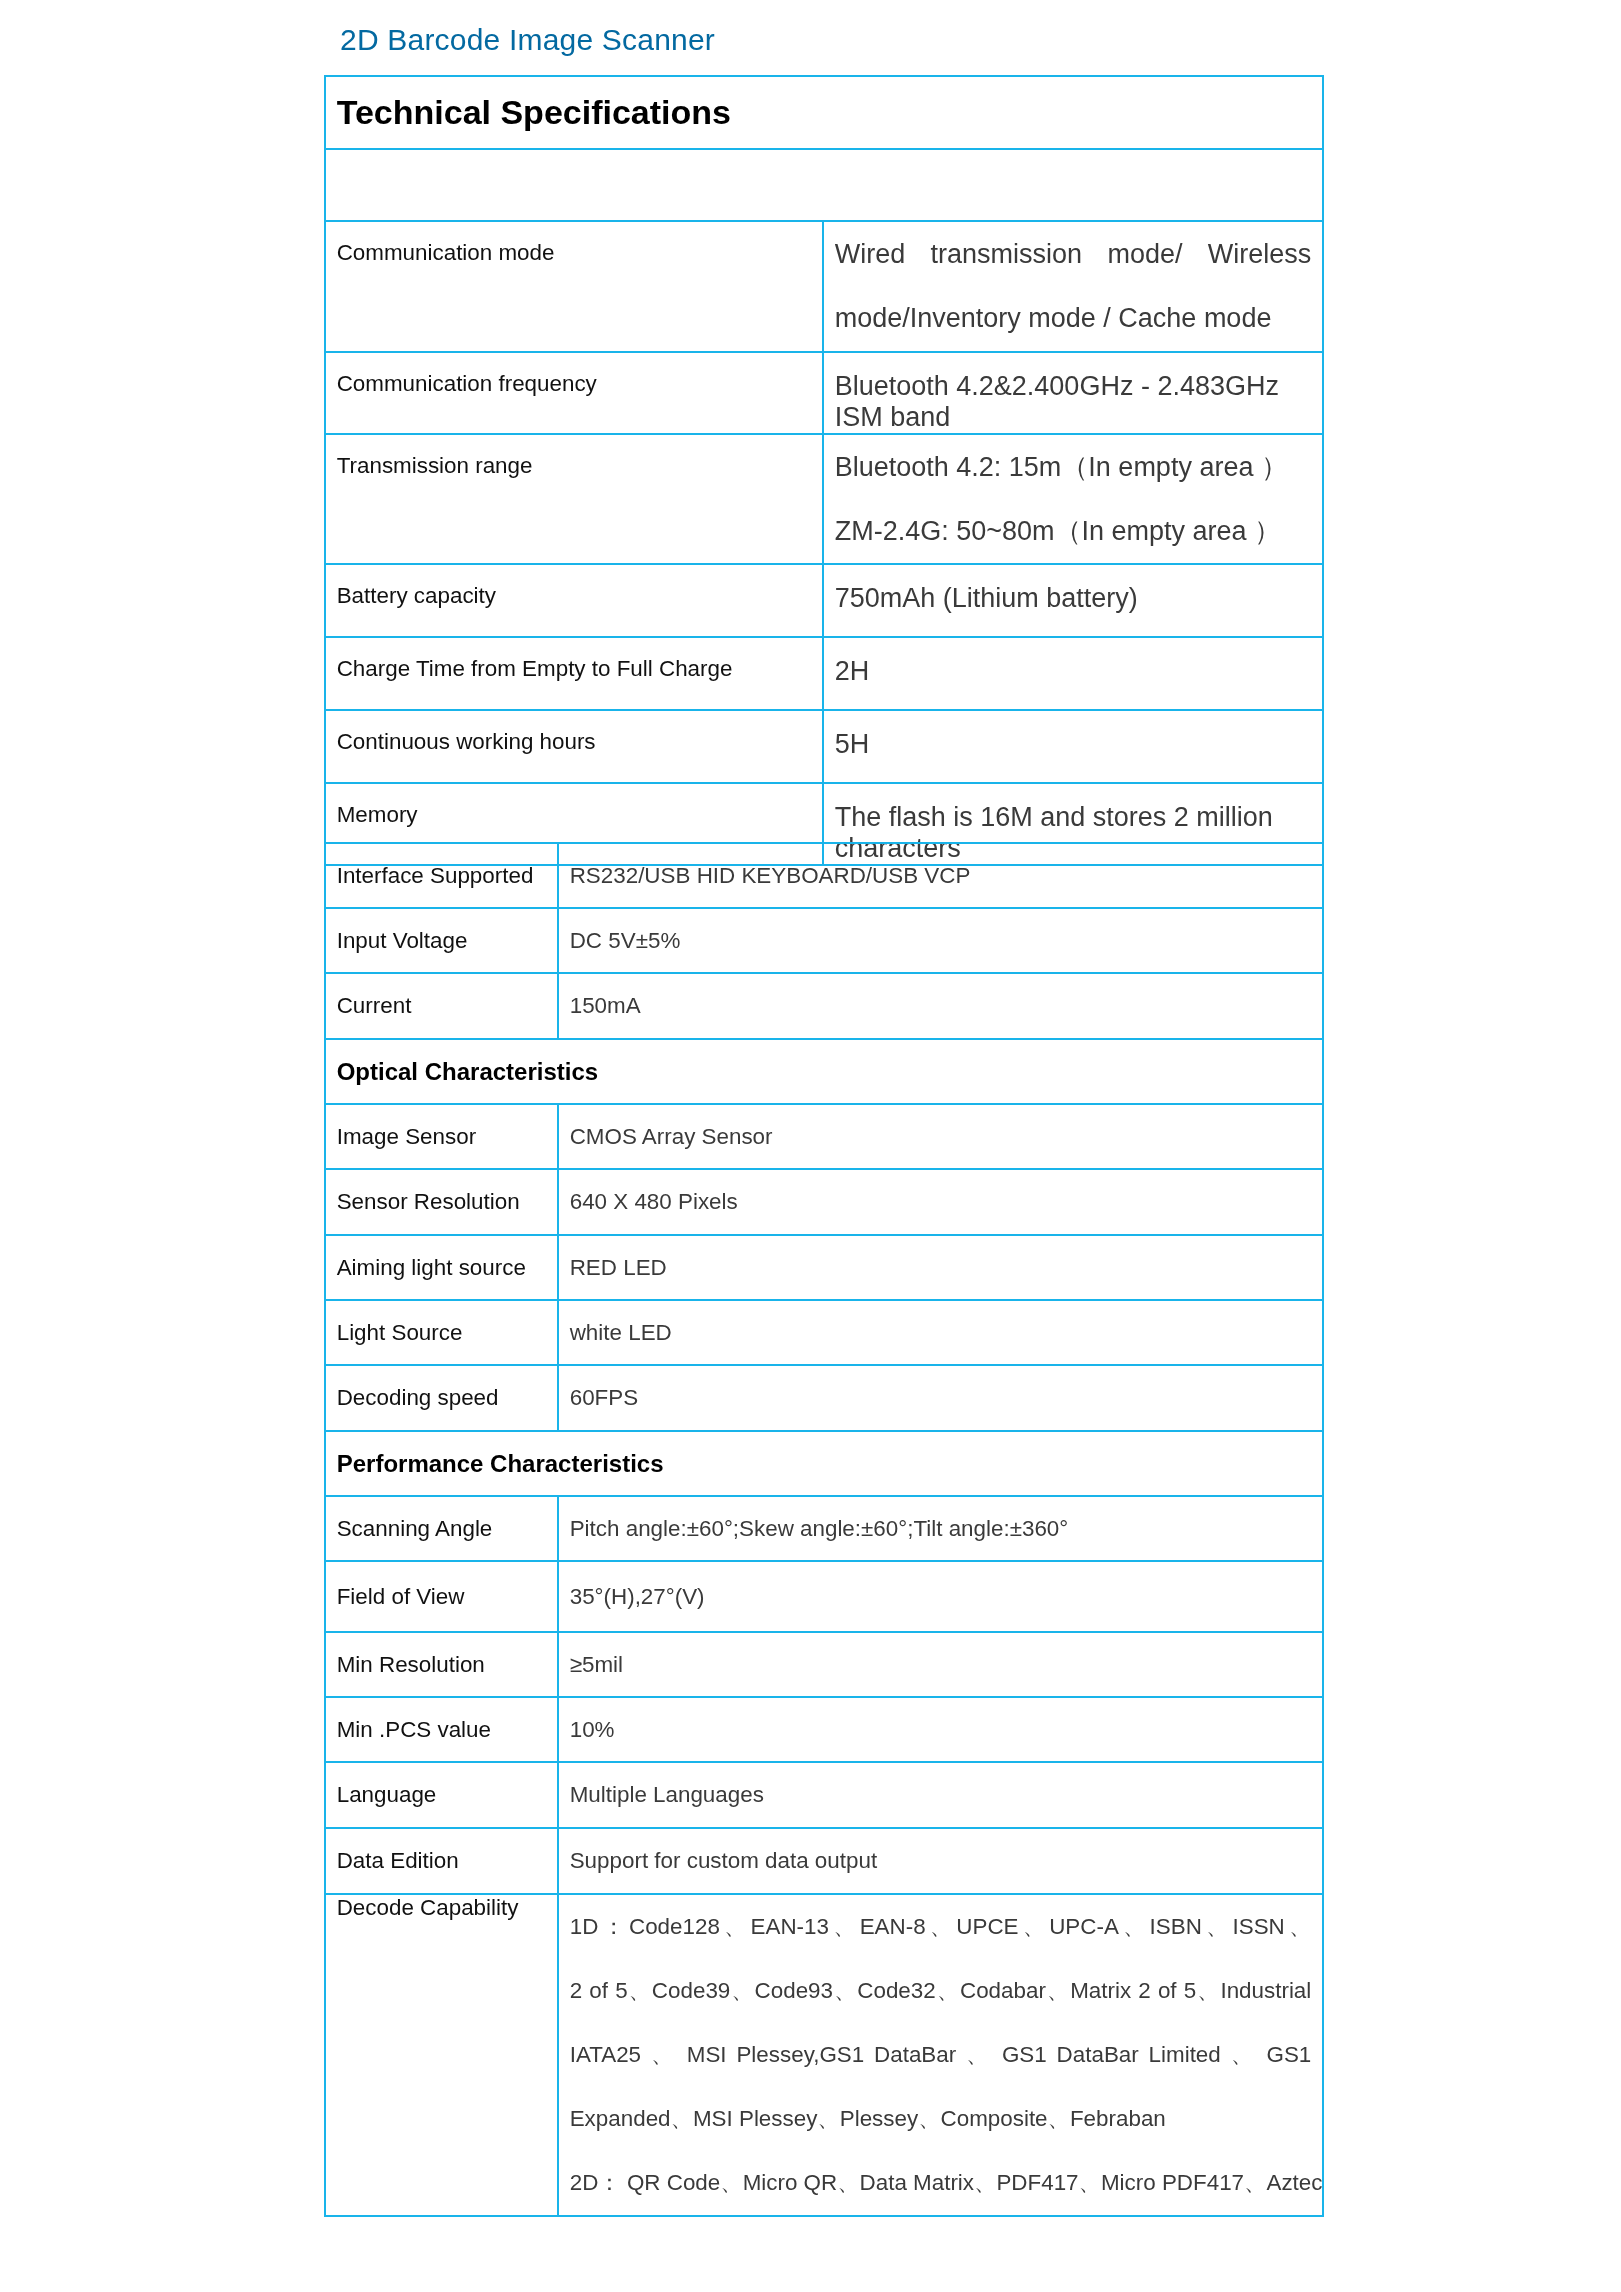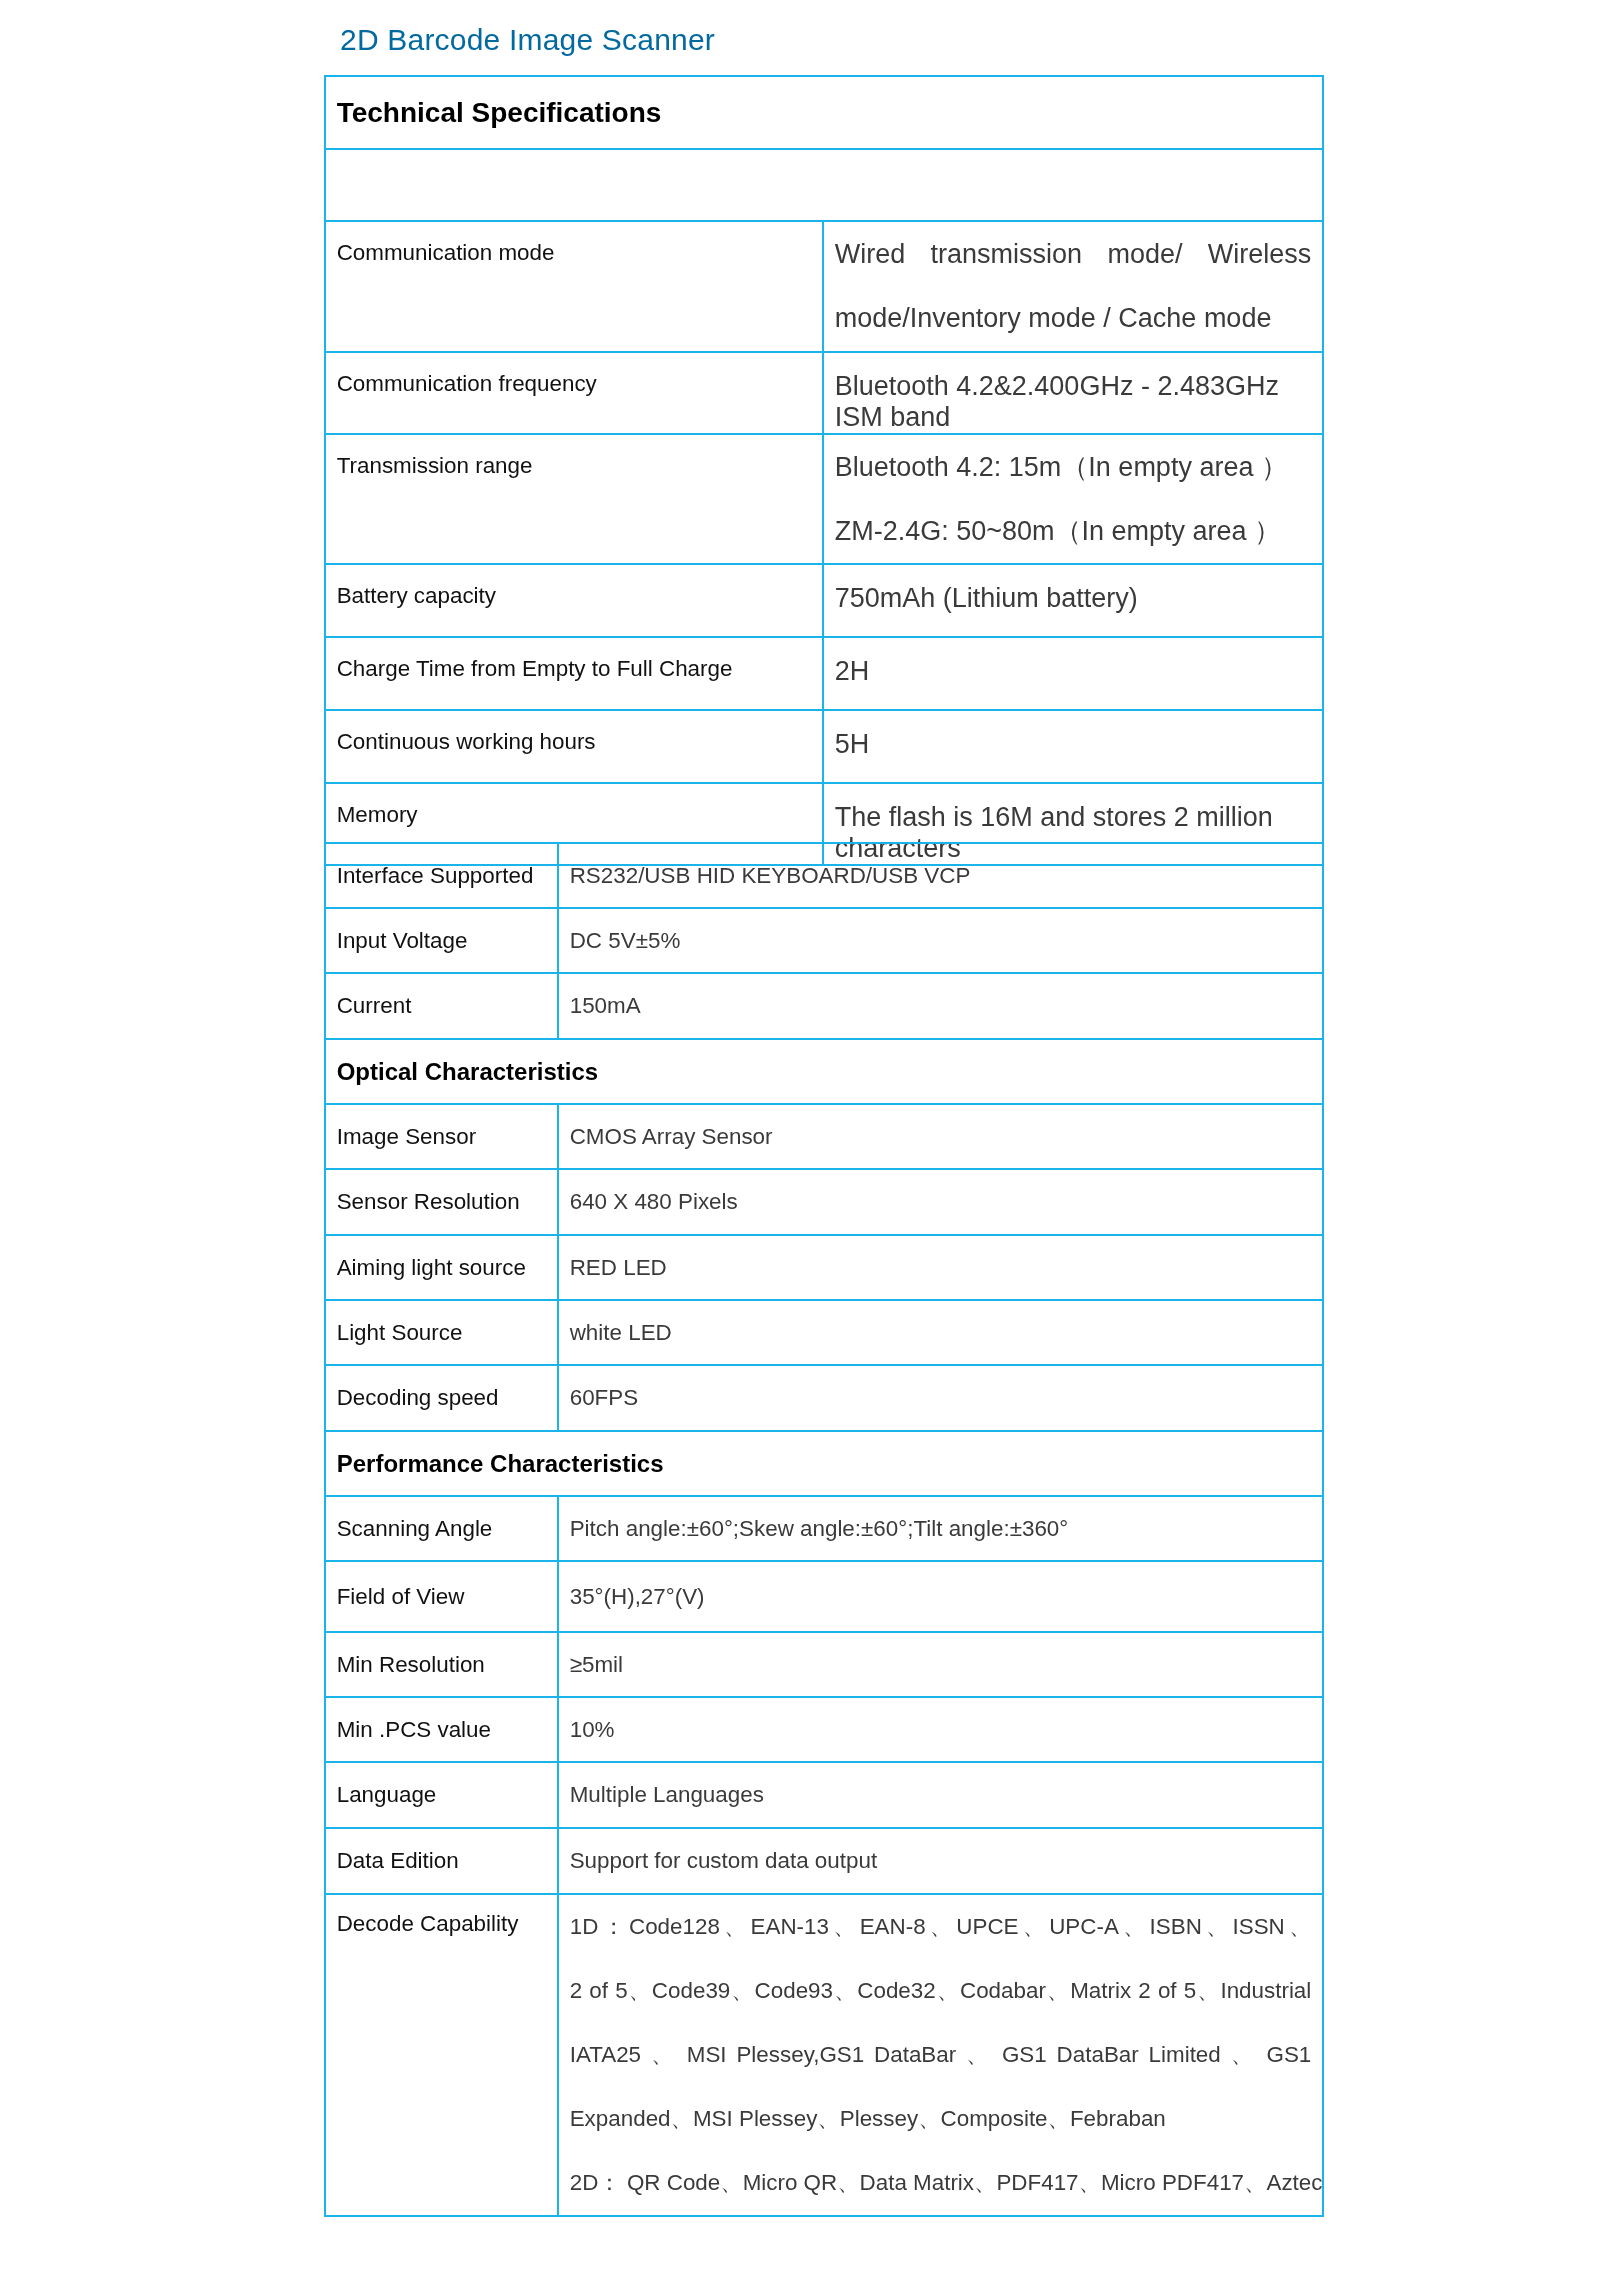--- a/index.html
+++ b/index.html
@@ -4,21 +4,21 @@
 <style>
   html, body { margin: 0; padding: 0; background: #ffffff; }
   body { width: 1621px; height: 2293px; position: relative; overflow: hidden;
          font-family: "Liberation Sans", "DejaVu Sans", sans-serif; color: #111; }
   .doc-title { position: absolute; left: 340px; top: 23px; font-size: 30px; color: #0369a1;
                font-family: "Liberation Sans", sans-serif; letter-spacing: 0.2px; text-align: right; }
   .spec-table { position: absolute; left: 324px; top: 75px; width: 998px;
                 border-collapse: collapse; table-layout: fixed; }
   .spec-table td { border: 2.7px solid #19b4ea; padding: 0 10.7px; vertical-align: top;
                    box-sizing: border-box; }
-  .title-cell { height: 73px; font-weight: bold; font-size: 28px; color: #000;
+  .title-cell { height: 73px; font-weight: bold; font-size: 34px; color: #000;
                 vertical-align: middle !important; padding-left: 10.7px !important; }
   .empty-cell { height: 72px; }
   .section-cell { font-weight: bold; font-size: 24px; color: #000; vertical-align: middle !important; }
   .lbl { font-size: 22.4px; color: #111; padding-top: 18px !important; }
   .val { font-size: 27px; color: #3a3a3a; padding-top: 18px !important;
          font-family: "Liberation Sans", sans-serif; font-weight: normal; }
   .multi { padding-top: 0 !important; }
   .multi .l { line-height: 64px; height: 64px; display: block; white-space: nowrap; }
   .multi .l.justify { text-align: justify; text-align-last: justify; white-space: normal; overflow: hidden; }
   .h146 { height: 131px; }
@@ -154,21 +154,21 @@
   </tr>
   <tr class="h74">
     <td class="lbl2">Language</td>
     <td class="val2">Multiple Languages</td>
   </tr>
   <tr class="h74">
     <td class="lbl2">Data Edition</td>
     <td class="val2">Support for custom data output</td>
   </tr>
   <tr class="h357">
-    <td class="lbl2 top" style="padding-top:16px">Decode Capability</td>
+    <td class="lbl2 top" style="padding-top:0">Decode Capability</td>
     <td class="val2 top multi">
       <span class="l justify">1D：Code128、EAN-13、EAN-8、UPCE、UPC-A、ISBN、ISSN、Code11、Interleaved</span>
       <span class="l justify">2 of 5、Code39、Code93、Code32、Codabar、Matrix 2 of 5、Industrial 25、</span>
       <span class="l justify">IATA25 、 MSI  Plessey,GS1  DataBar 、 GS1  DataBar  Limited 、 GS1  DataBar</span>
       <span class="l">Expanded、MSI Plessey、Plessey、Composite、Febraban</span>
       <span class="l">2D：  QR Code、Micro QR、Data Matrix、PDF417、Micro PDF417、Aztec</span>
     </td>
   </tr>
 </tbody>
   </table>

